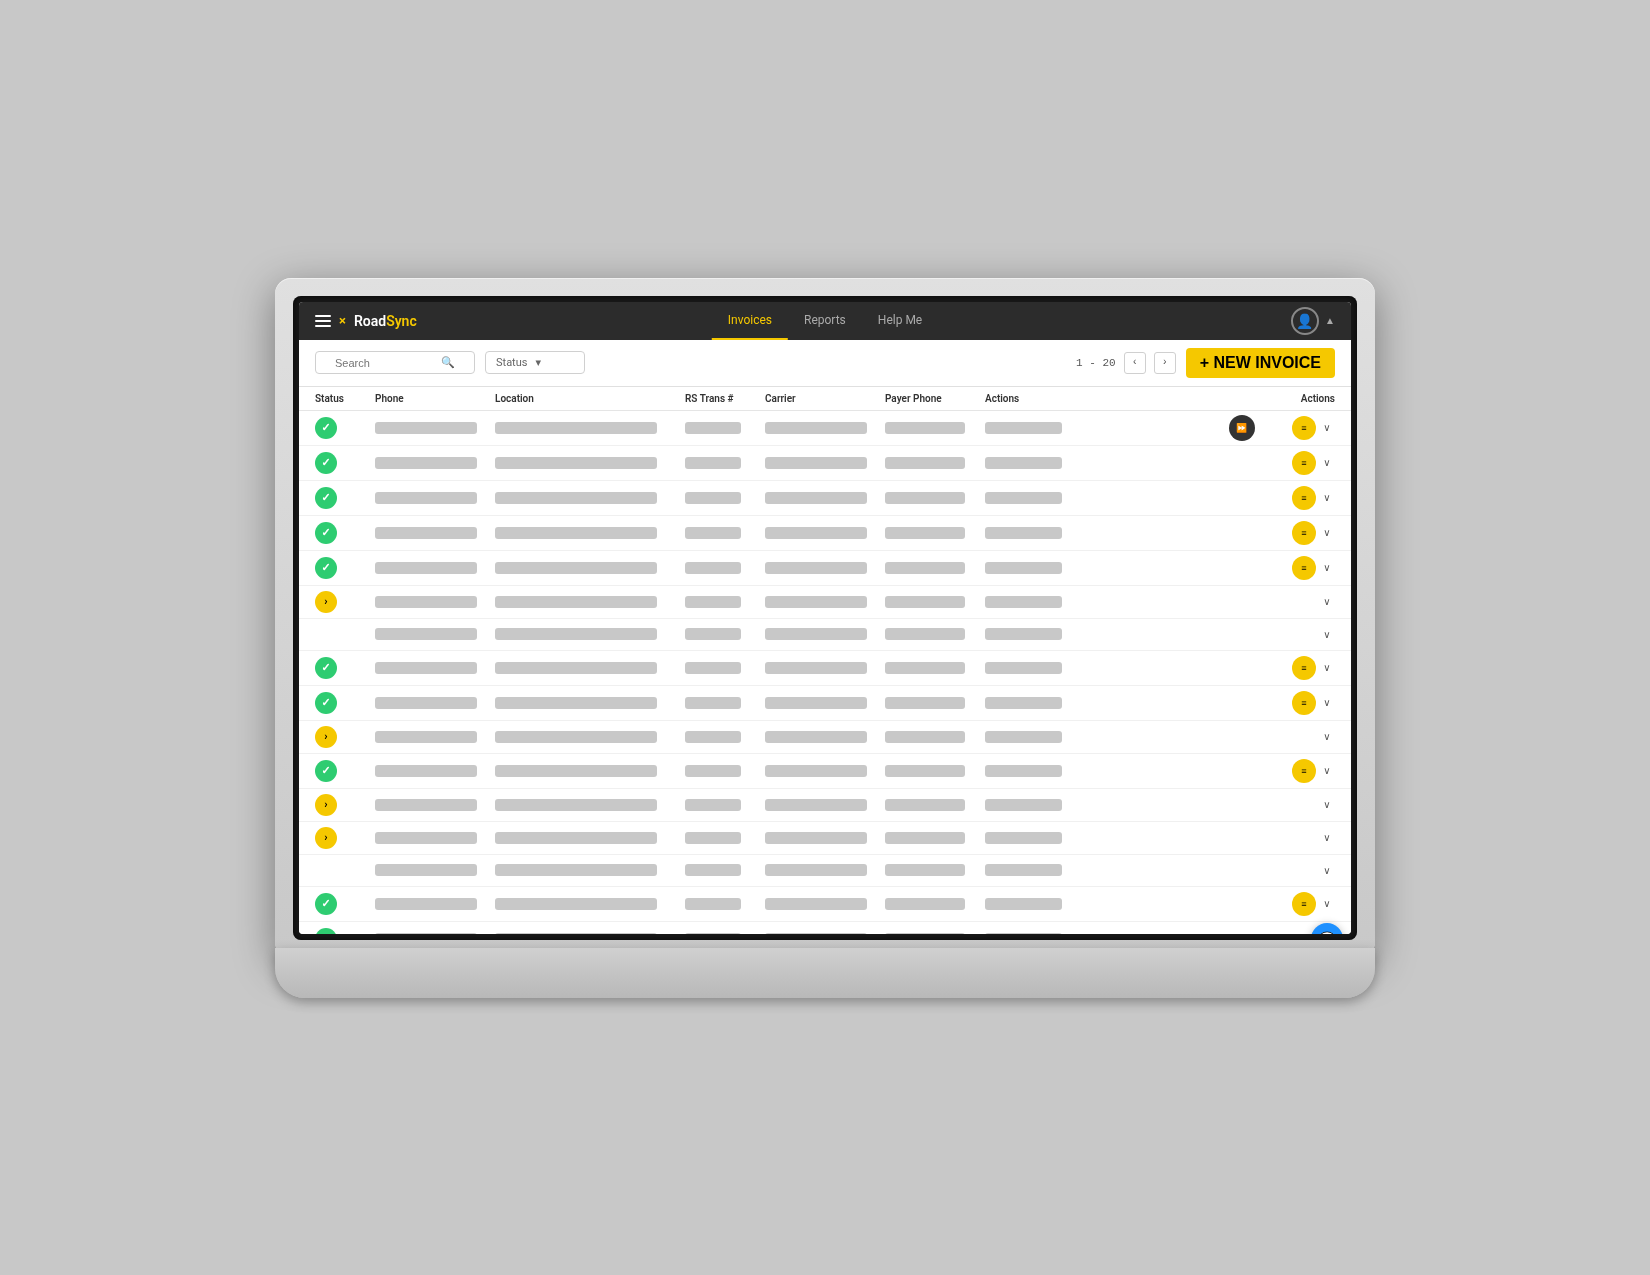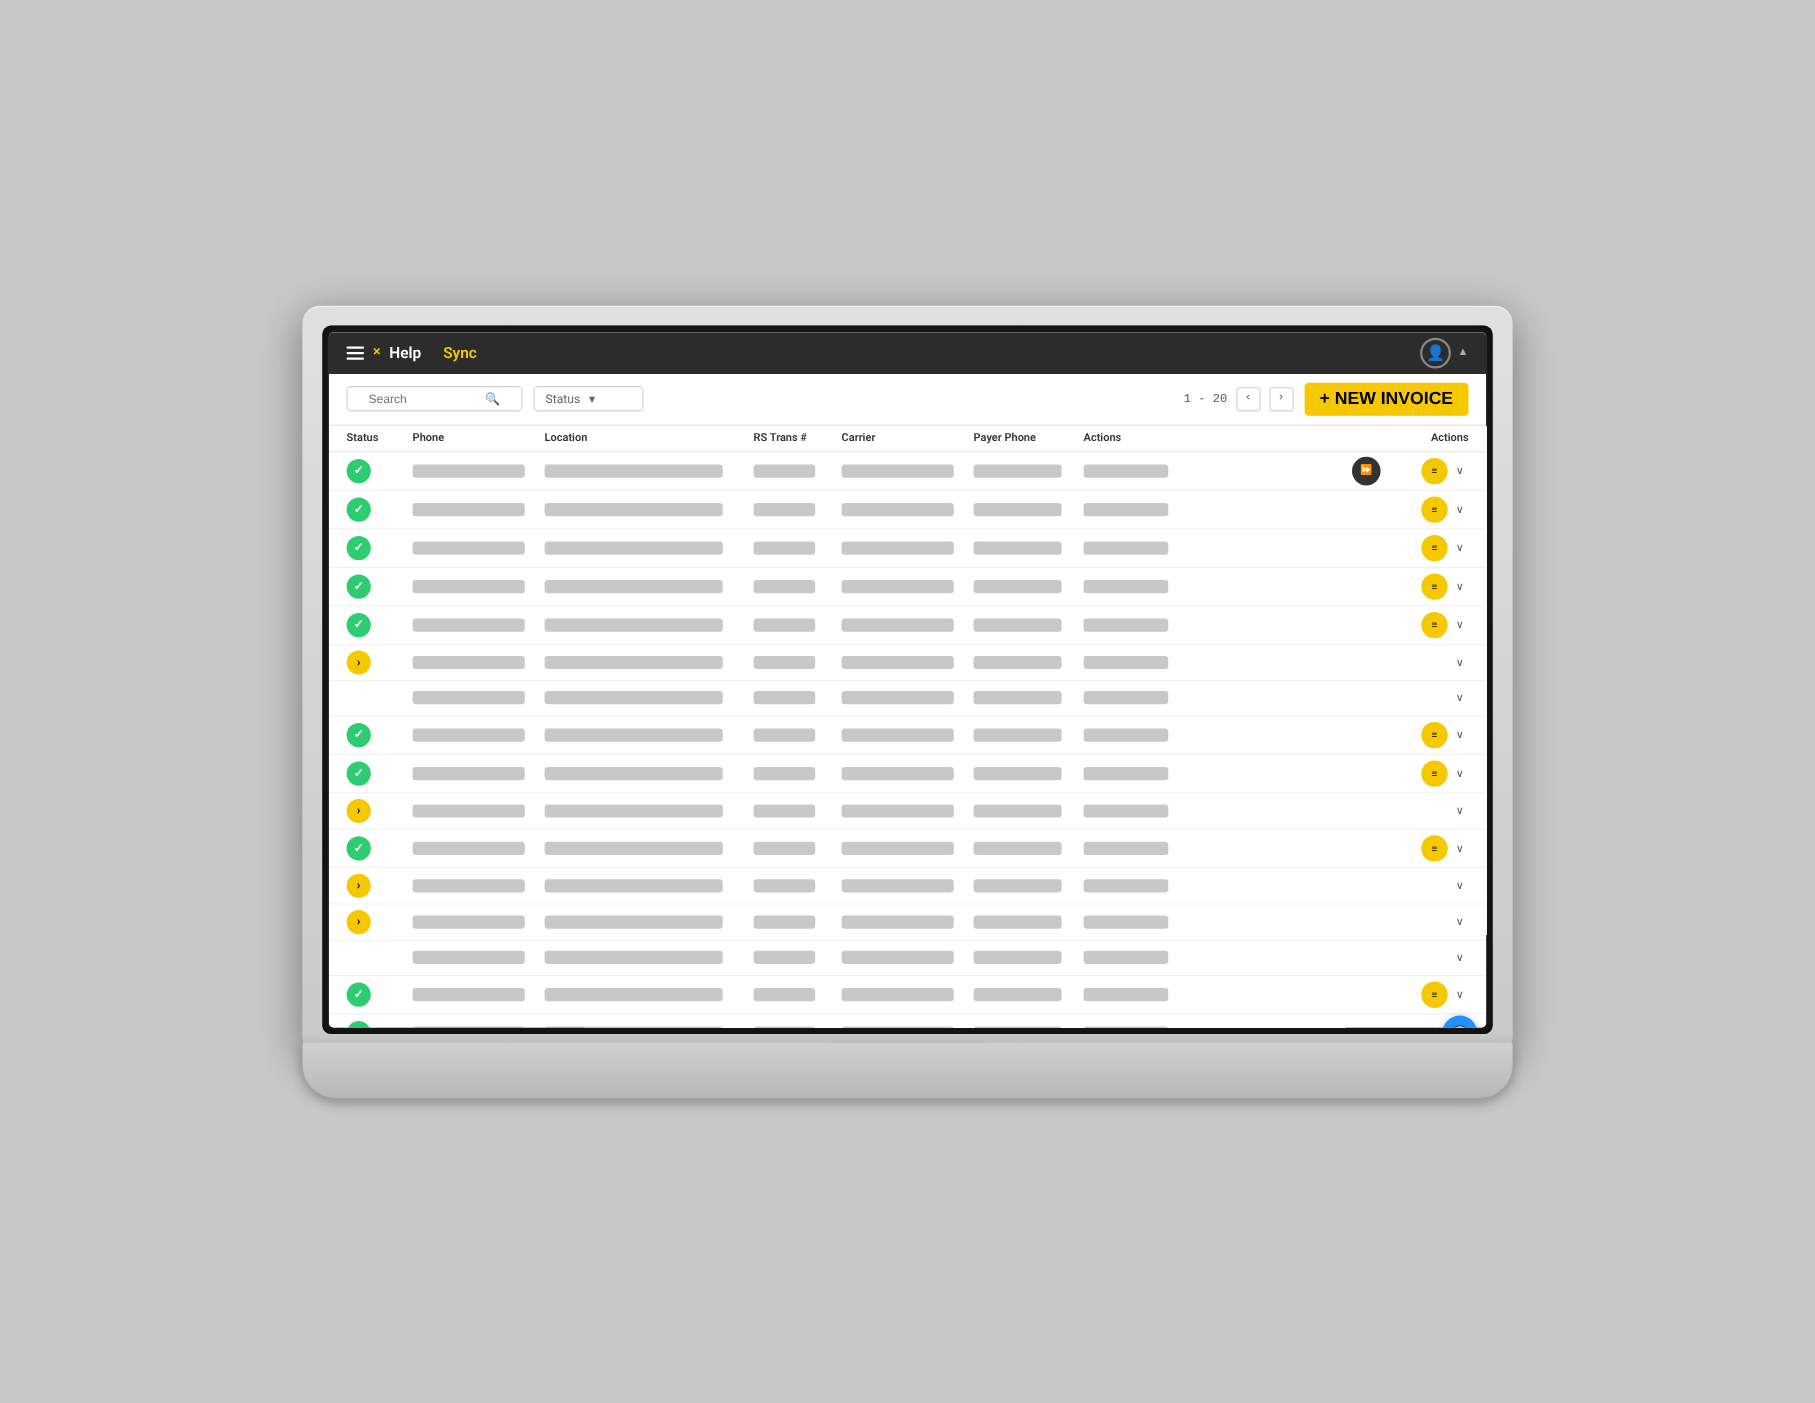--- a/index.html
+++ b/index.html
@@ -103,21 +103,21 @@
       font-size: 13px;
       font-weight: bold;
     }
 
     .logo-text {
       color: #fff;
       font-size: 14px;
       font-weight: 600;
     }
     .logo-text span.road { color: #fff; }
-    .logo-text span.sync { color: #f5c800; padding-left: 20px; }
+    .logo-text span.sync { color: #f5c800; }
 
     .topbar-nav {
       display: flex;
       align-items: center;
       gap: 0;
       margin-left: auto;
       margin-right: auto;
       position: absolute;
       left: 50%;
       transform: translateX(-50%);
@@ -370,24 +370,29 @@
 
         <div class="topbar">
           <div class="topbar-left">
             <div class="hamburger-icon">
               <span></span>
                 <span></span>
                 <span></span>
             </div>
             <span class="logo-x">×</span>
             <span class="logo-text">
-              <span class="road">Help</span><span class="sync">Sync</span>
+              <span class="road">Road</span><span class="sync">Sync</span>
             </span>
           </div>
 
+          <div class="topbar-nav">
+            <div class="nav-item active">Invoices</div>
+            <div class="nav-item">Reports</div>
+            <div class="nav-item">Help Me</div>
+          </div>
 
           <div class="topbar-right">
             <div class="user-avatar">
               <span>👤</span>
             </div>
             <span class="chevron-up">▲</span>
           </div>
         </div>
 
         <div class="toolbar">

